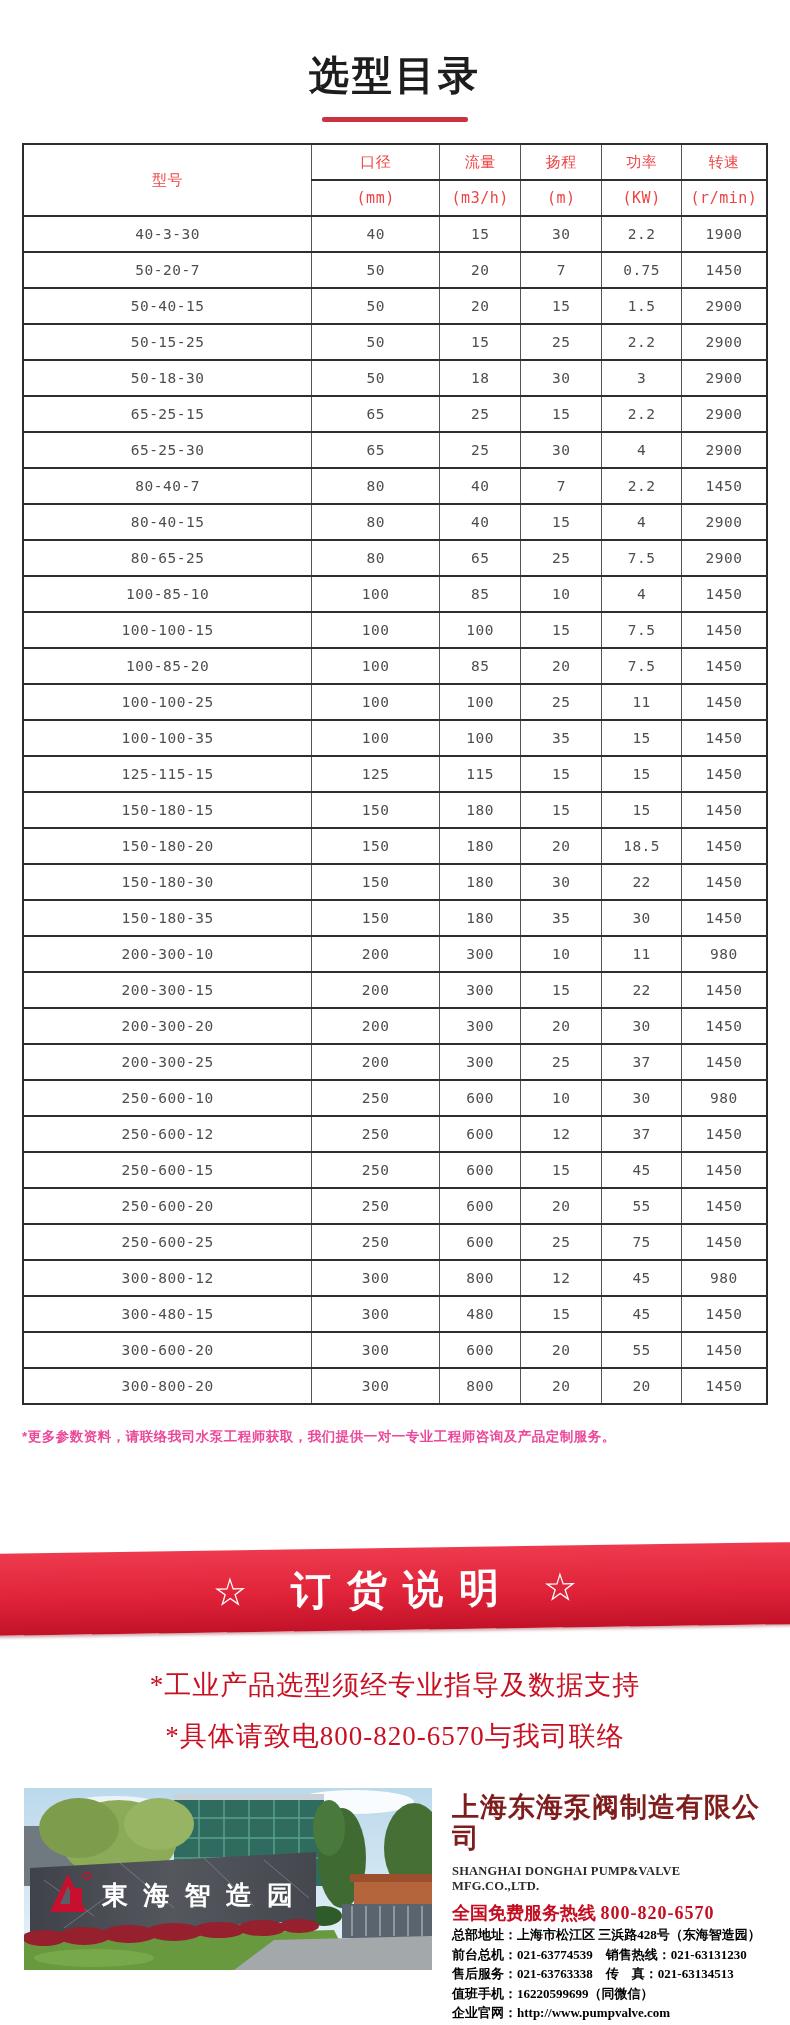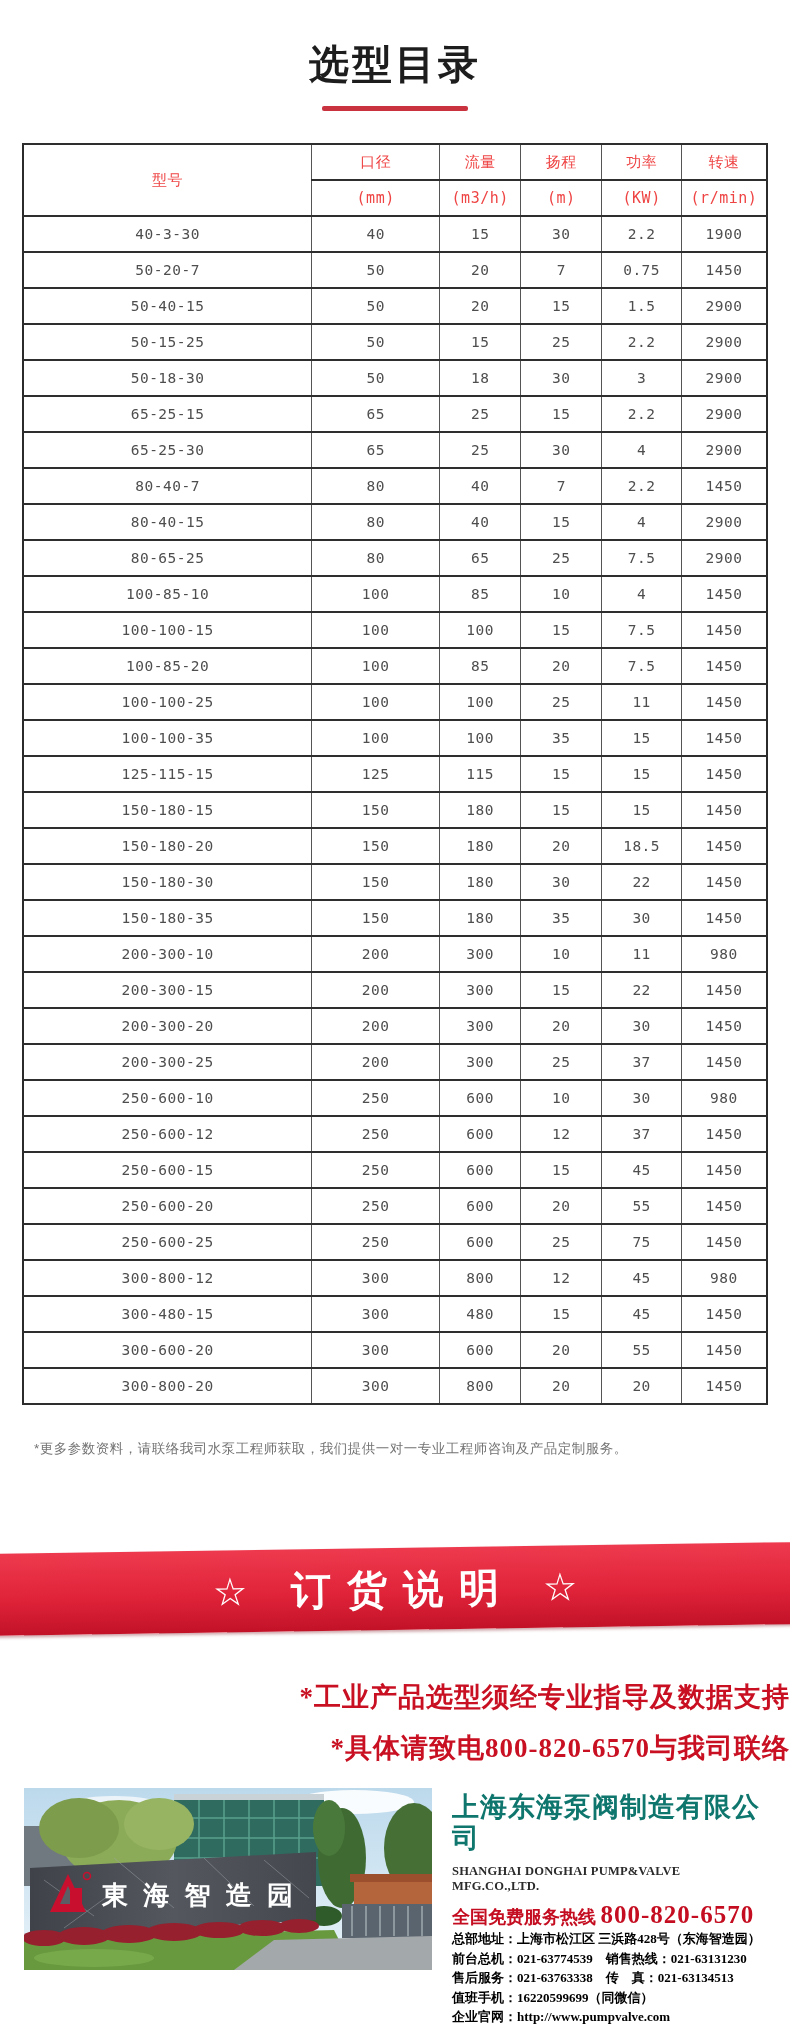--- a/index.html
+++ b/index.html
@@ -5,21 +5,21 @@
   html,body{margin:0;padding:0;}
   body{
     width:790px;height:2025px;background:#ffffff;position:relative;overflow:hidden;
     font-family:"Liberation Sans",sans-serif;color:#333;
   }
   .sheet{position:absolute;inset:0;}
 
   
   .title-wrap{position:absolute;top:36px;left:0;width:100%;text-align:center;}
   .title-wrap h1{
-    margin:1px;font-size:40px;font-weight:700;color:#1d1d1d;letter-spacing:3px;
+    margin:12px;font-size:40px;font-weight:700;color:#1d1d1d;letter-spacing:3px;
     font-family:Liberation Mono, monospace;
   }
   .title-underline{
     width:146px;height:5px;background:#c9323f;margin:14px auto 0;border-radius:2px;
   }
 
   
   table.sel{
     position:absolute;top:143px;left:22px;width:746px;
     border-collapse:collapse;table-layout:fixed;
@@ -30,59 +30,59 @@
     border-top:2px solid #2e2e2e;border-bottom:2px solid #2e2e2e;
     height:34px;text-align:center;vertical-align:middle;
     font-size:14.5px;font-weight:400;color:#4e4e4e;
     font-family:"DejaVu Sans Mono","Liberation Sans",monospace;
     letter-spacing:0.5px;padding:0;
   }
   table.sel thead th{color:#ef4444;font-size:15px;}
 
   
   .note{
-    position:absolute;top:1428px;left:22px;width:740px;margin:12px;
-    font-size:13.5px;color:#737373;letter-spacing:0.5px;
+    position:absolute;top:1428px;left:22px;width:740px;margin:0;
+    font-size:13.5px;color:#ec4899;letter-spacing:0.5px;font-weight:bold;
   }
 
   
   .banner{
     position:absolute;top:1548px;left:-10px;width:810px;height:82px;
     background:linear-gradient(180deg,#ee3a4e 0%,#e02339 55%,#c21228 100%);
     transform:rotate(-0.85deg);
     display:flex;align-items:center;justify-content:center;gap:28px;
     box-shadow:0 2px 3px rgba(120,10,20,0.35);
   }
   .banner .star{color:#fff;font-size:34px;line-height:1;font-weight:400;}
   .banner .banner-title{
     color:#fff;font-size:40px;font-weight:700;letter-spacing:16px;text-indent:16px;
     font-family:"Liberation Sans",sans-serif;
   }
   .notices{position:absolute;top:1664px;left:0;width:100%;text-align:center;}
   .notice{
-    font-size:27px;font-weight:700;color:#c81022;margin:15px 0 15px 0;
-    font-family:"Liberation Serif",serif;letter-spacing:1px;text-align:right;
+    font-size:27px;font-weight:400;color:#c81022;margin:3px 0 15px 0;
+    font-family:"Liberation Serif",serif;letter-spacing:1px;
   }
 
   
   .footer{position:absolute;top:1788px;left:24px;width:742px;display:flex;gap:20px;}
   .photo{width:408px;height:182px;flex:0 0 auto;display:block;}
   .company{flex:1;padding-top:4px;}
   .company .cn{
-    font-size:27px;font-weight:700;color:#0f766e;letter-spacing:1px;line-height:1.15;
+    font-size:27px;font-weight:700;color:#7f1d1d;letter-spacing:1px;line-height:1.15;
   }
   .company .en{
     font-size:12.5px;font-weight:700;color:#2b2b2b;margin-top:10px;
     font-family:"Liberation Serif",serif;letter-spacing:0.2px;
   }
   .company .hotline{
     margin-top:7px;font-weight:700;color:#c40d20;font-size:18px;
     font-family:"Liberation Serif",serif;
   }
-  .company .hotline .num{font-size:25px;letter-spacing:1px;}
+  .company .hotline .num{font-size:18px;letter-spacing:1px;}
   .company .contact{
     font-size:13px;font-weight:600;color:#000000;line-height:19.5px;
     font-family:"Liberation Serif",serif;
   }
 </style>
 </head>
 <body>
 
 <div class="sheet">
 

